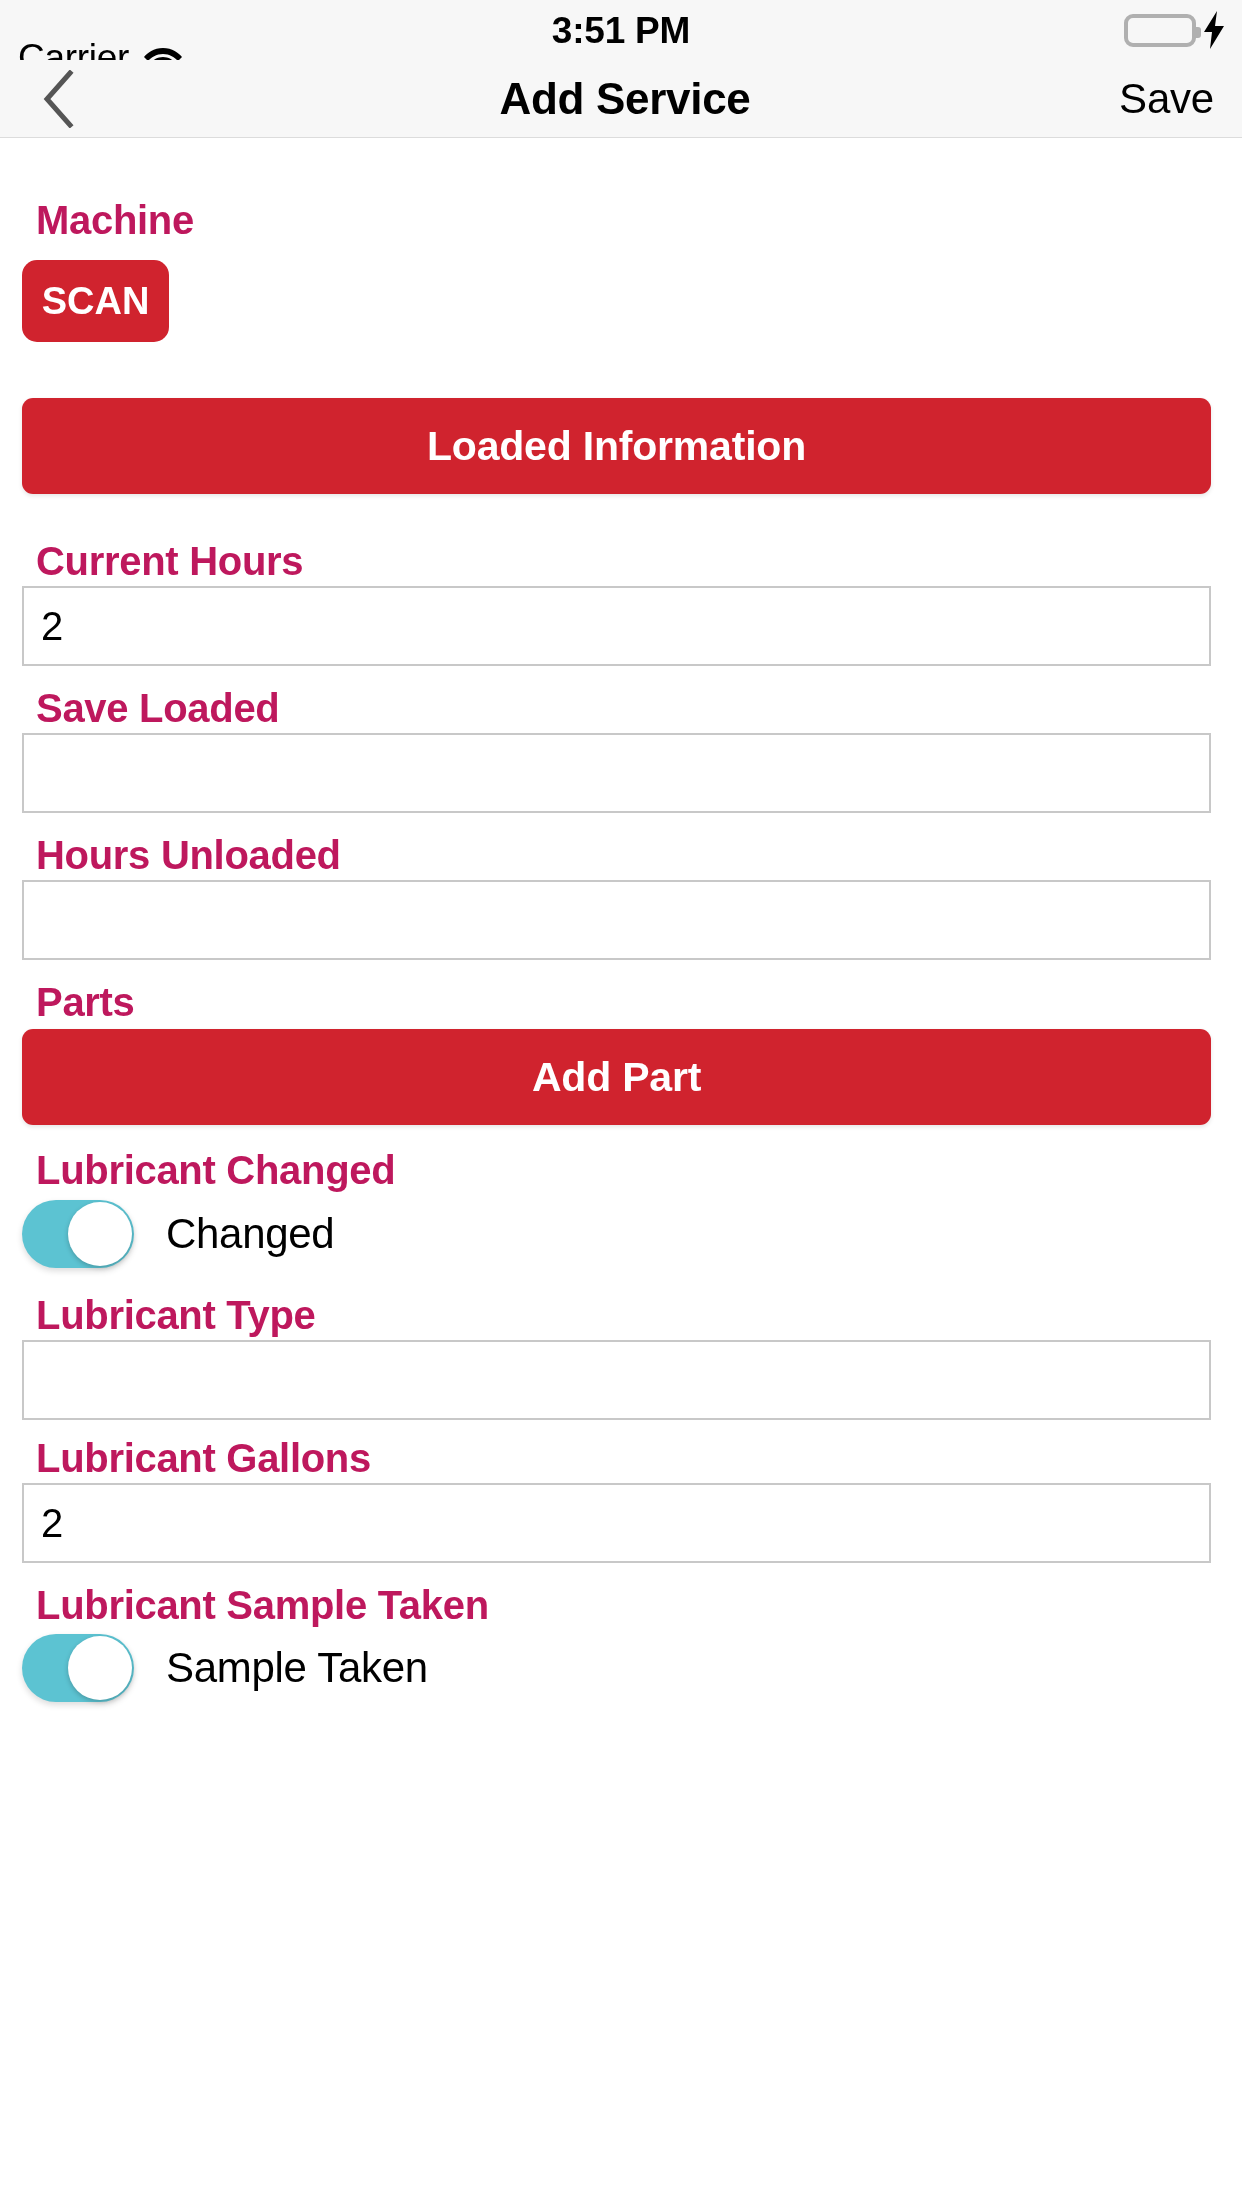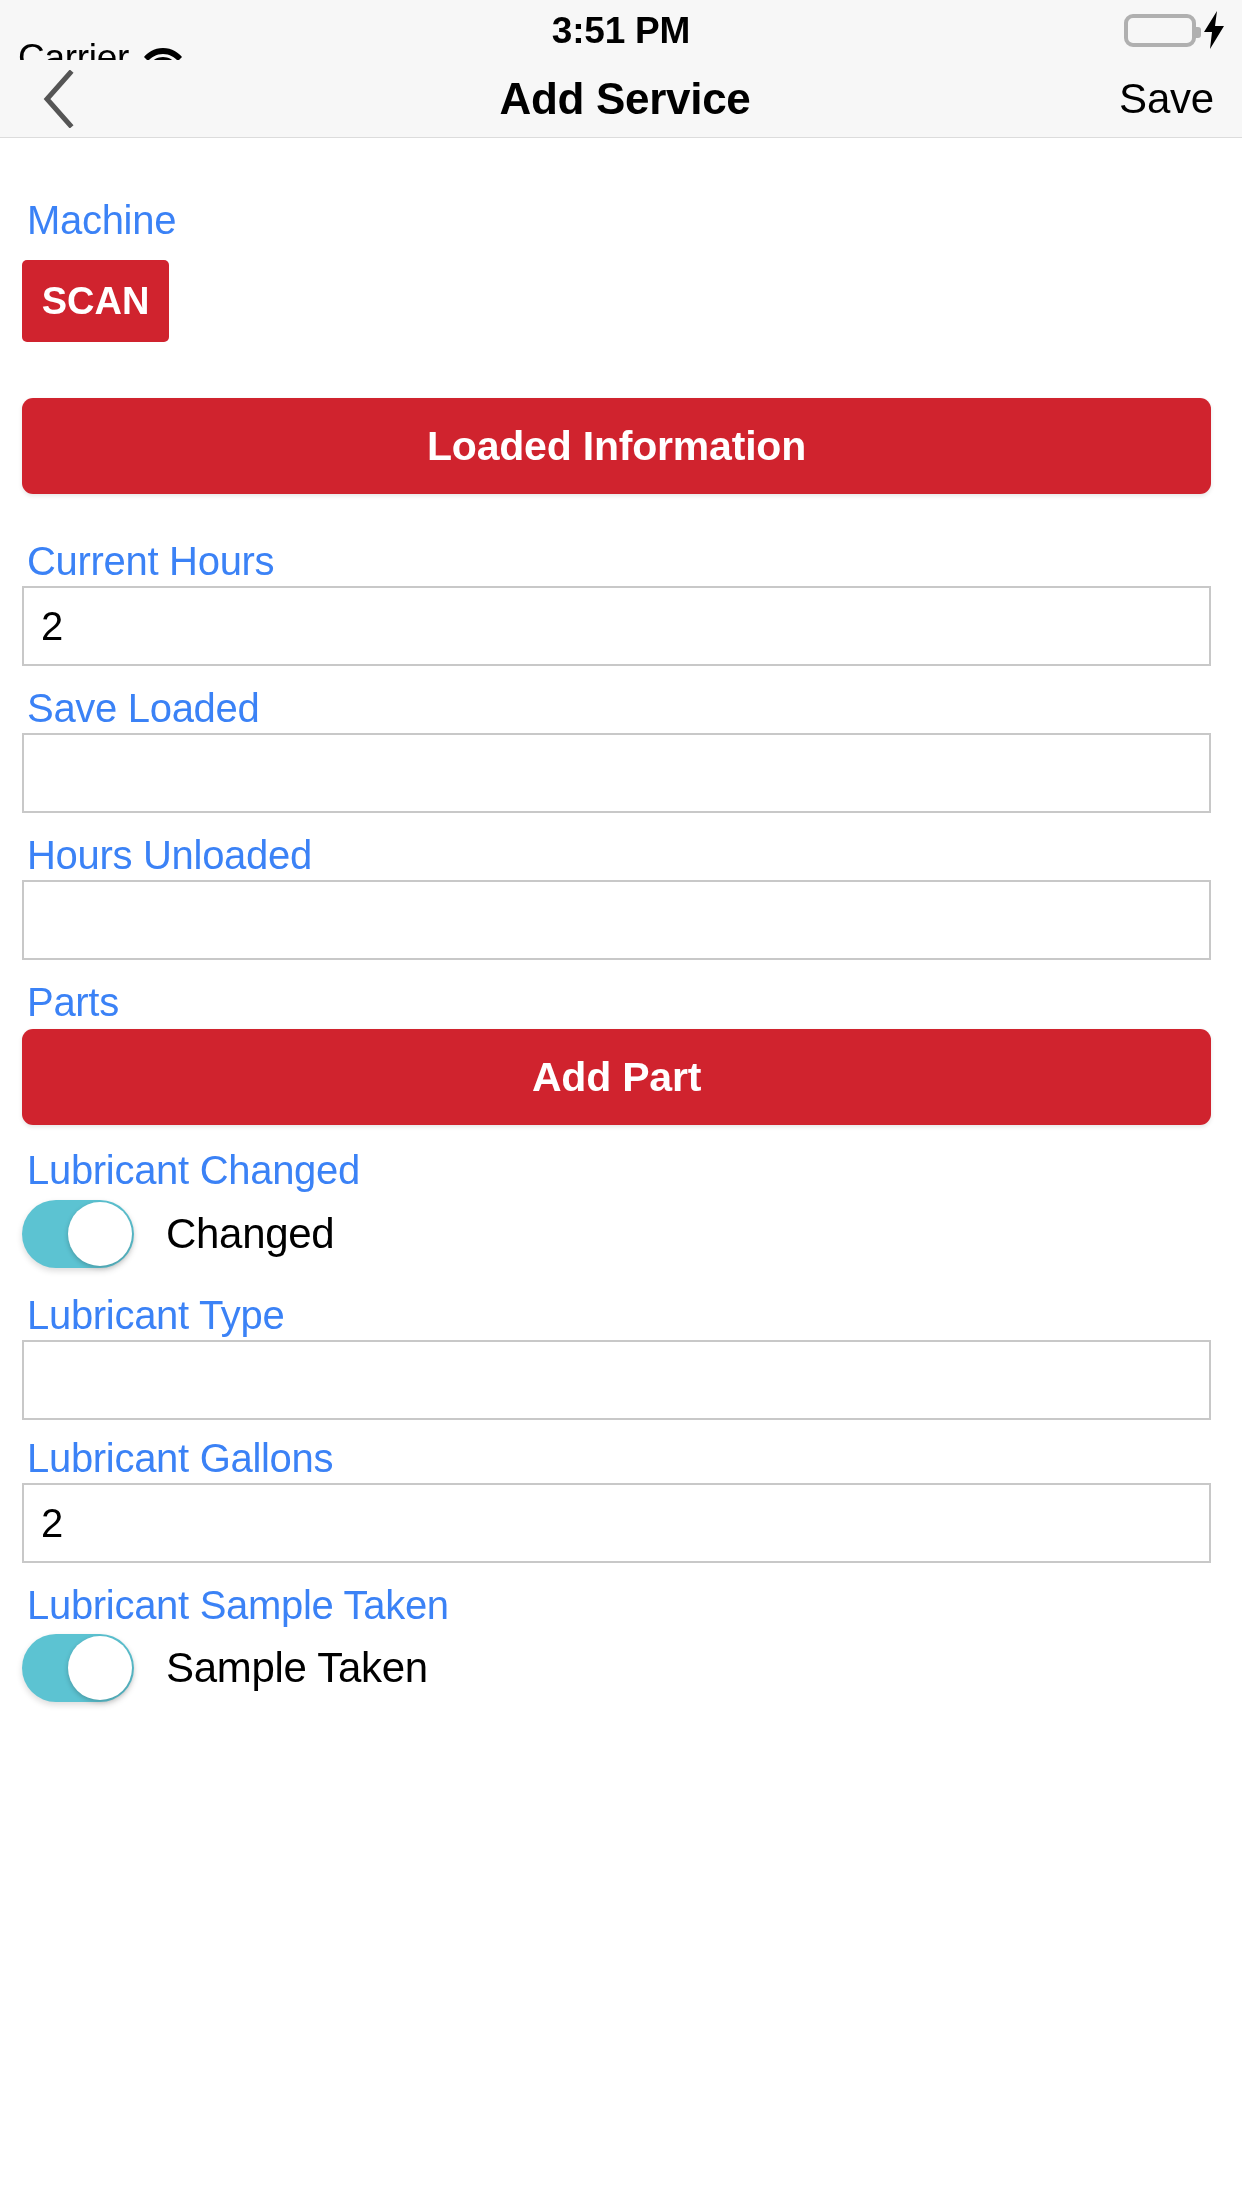--- a/index.html
+++ b/index.html
@@ -156,25 +156,25 @@
   .content {
     flex: 1 1 auto;
     background: #ffffff;
     padding: 0;
     overflow: hidden;
     position: relative;
   }
 
   .field-label {
     font-size: 40px;
-    font-weight: normal;
-    color: #3b82f6;
+    font-weight: bold;
+    color: #be185d;
     letter-spacing: -0.3px;
     line-height: 1;
-    margin-left: 27px;
+    margin-left: 36px;
   }
 
   .text-input {
     display: block;
     width: 1189px;
     margin-left: 22px;
     height: 80px;
     background: #ffffff;
     border: 2px solid #c8c8c8;
     font-family: "Liberation Sans", sans-serif;
@@ -193,21 +193,21 @@
     margin-left: 22px;
     width: 1189px;
     height: 82px;
   }
 
   .scan-button {
     flex: 0 0 147px;
     background: #D0232E;
     color: #ffffff;
     border: none;
-    border-radius: 5px;
+    border-radius: 15px;
     font-family: "Liberation Sans", sans-serif;
     font-size: 38px;
     font-weight: bold;
     letter-spacing: 0px;
     display: flex;
     align-items: center;
     justify-content: center;
     cursor: pointer;
   }
 

